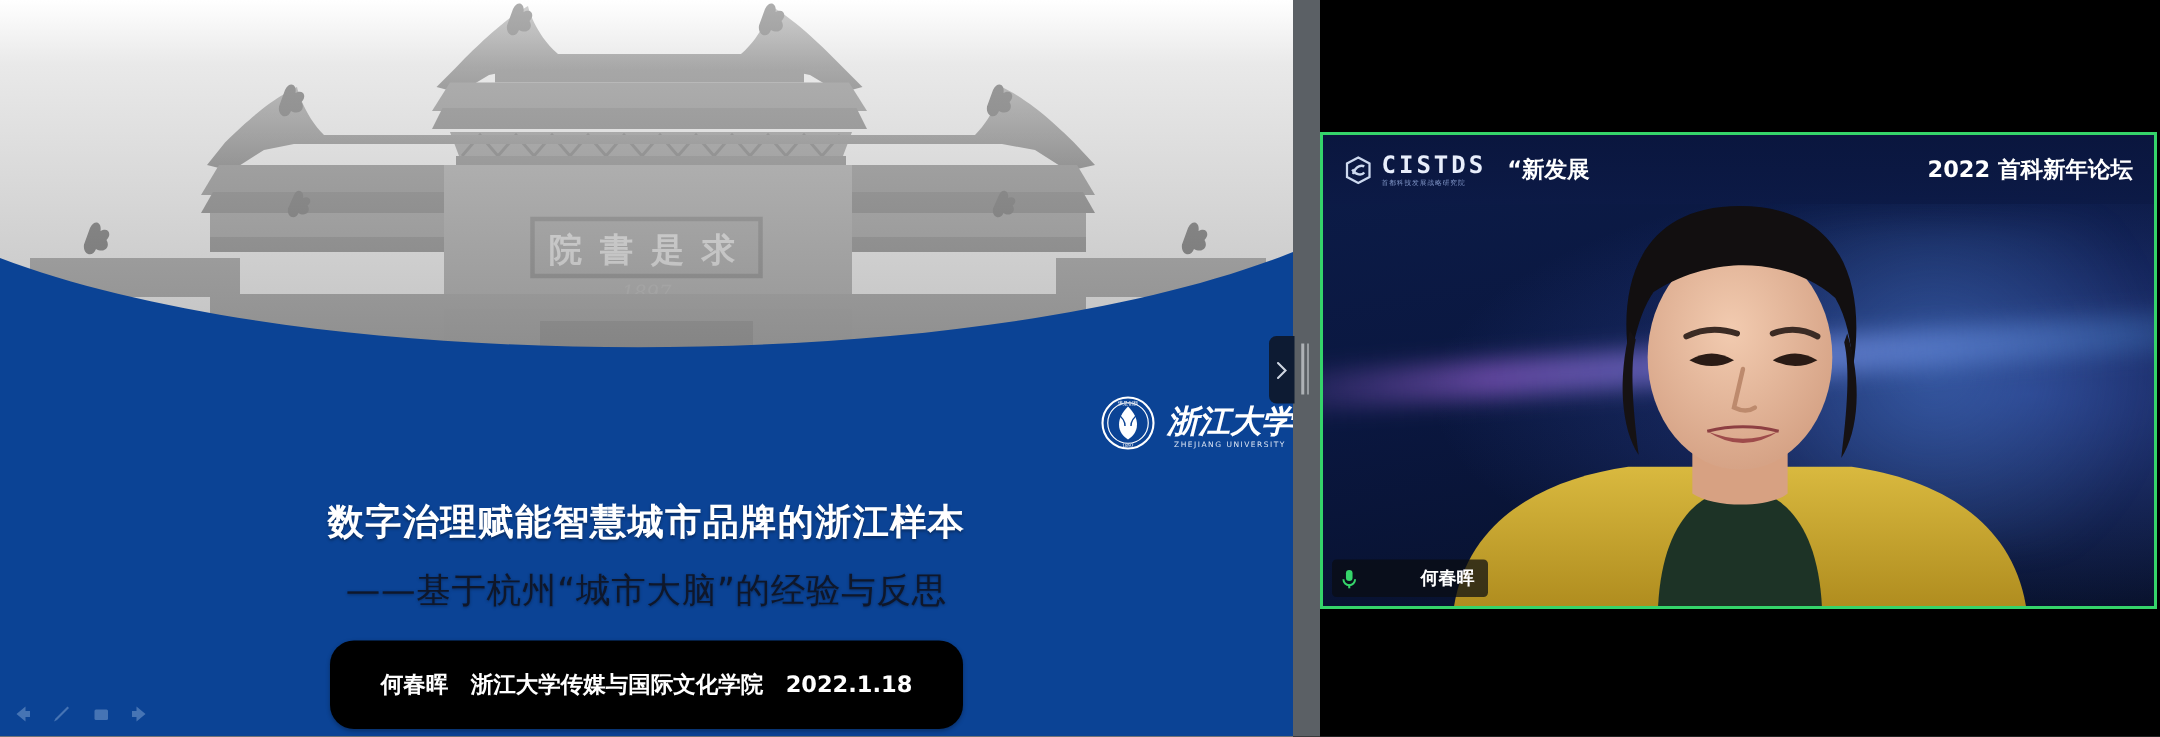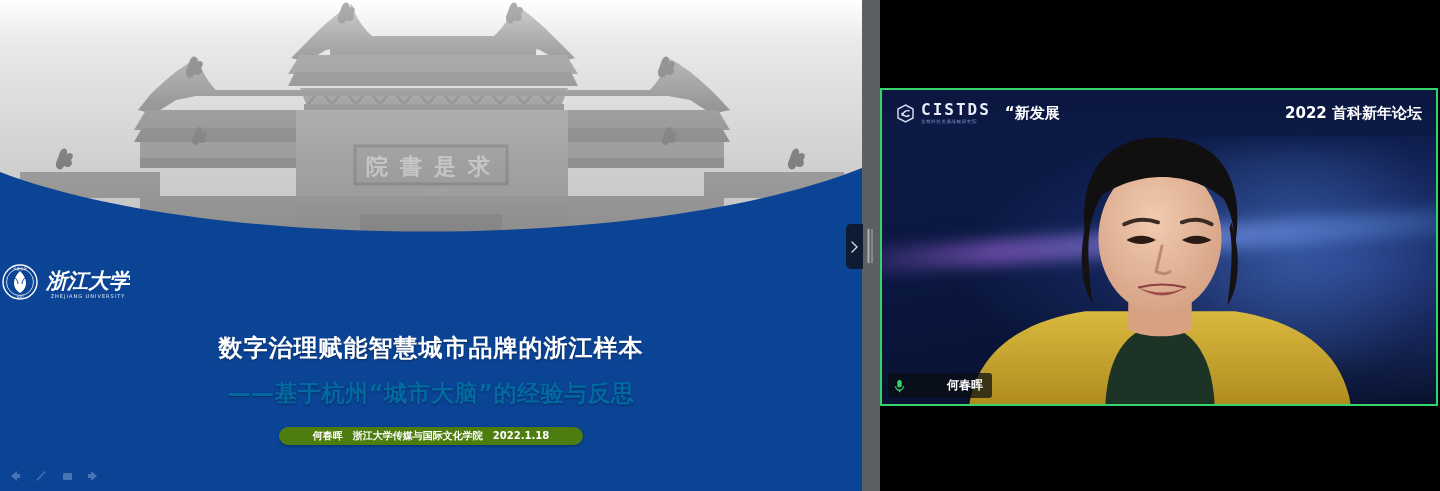--- a/index.html
+++ b/index.html
@@ -21,39 +21,39 @@
   .gate-photo { position:absolute; left:0; top:0; width:862px; height:240px;
                 overflow:hidden; }
   .gate-photo svg { position:absolute; left:0; top:0; }
 
   
   .blue-field { position:absolute; left:0; top:0; width:862px; height:491px; }
 
   .slide-body { position:absolute; left:0; top:0; width:862px; height:491px; }
 
   .zju-logo { position:absolute; left:0; top:262px; width:862px;
-              display:flex; justify-content:flex-start; align-items:center; }
+              display:flex; justify-content:flex-end; align-items:center; }
 
   .title-main {
     position:absolute; left:0; top:332px; width:862px; text-align:center;
     color:#ffffff; font-size:24px; font-weight:bold; letter-spacing:1px;
     font-family:"DejaVu Sans","Liberation Sans", sans-serif;
     text-shadow:0 1px 2px rgba(0,0,0,.35);
   }
   .title-sub {
     position:absolute; left:0; top:378px; width:862px; text-align:center;
-    color:#0369a1; font-size:23px; font-weight:bold; letter-spacing:.5px;
+    color:#0f172a; font-size:23px; font-weight:normal; letter-spacing:.5px;
     font-family:"DejaVu Sans","Liberation Sans", sans-serif;
     text-shadow:0 1px 2px rgba(0,0,0,.35);
   }
   .byline-wrap { position:absolute; left:0; top:427px; width:862px;
                  display:flex; justify-content:center; }
   .byline {
-    background:#4d7c0f; color:#fff; font-size:10px; font-weight:bold;
-    padding:2px 34px; border-radius:16px; white-space:pre;
+    background:#000000; color:#fff; font-size:15px; font-weight:bold;
+    padding:20px 34px; border-radius:16px; white-space:pre;
     font-family:"DejaVu Sans","Liberation Sans", sans-serif;
     box-shadow:0 1px 3px rgba(0,0,0,.3);
   }
 
   
   .anno-bar { position:absolute; left:8px; bottom:8px; display:flex;
               gap:12px; align-items:center; opacity:.45; }
   .anno-bar .ic { width:14px; height:14px; display:block; }
   .anno-bar .ic svg { display:block; }
 

